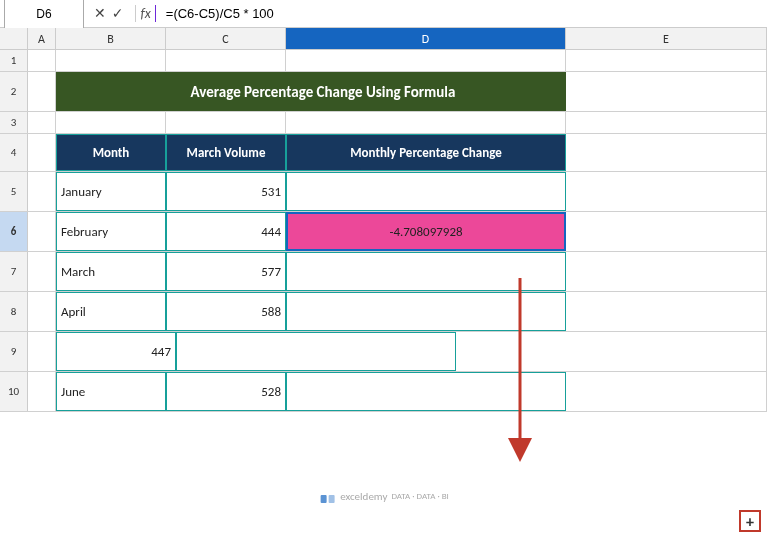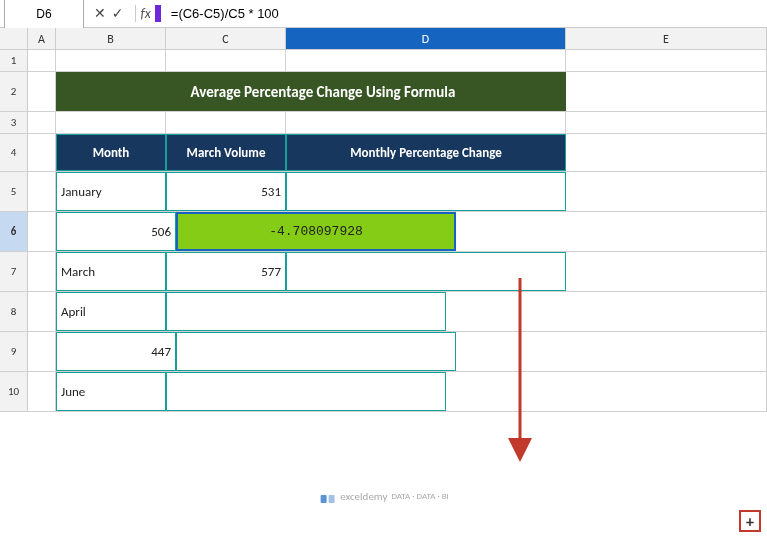--- a/index.html
+++ b/index.html
@@ -42,21 +42,21 @@
     .formula-icon {
       cursor: pointer;
       color: #444;
     }
     .fx-label {
       color: #555;
       font-style: italic;
       font-size: 14px;
       padding: 0 4px;
       border-left: 1px solid #ccc;
-      border-right: 6px solid #6d28d9;
+      border-right: 1px solid #6d28d9;
       margin: 0 2px;
     }
     .formula-input {
       flex: 1;
       border: none;
       outline: none;
       font-size: 13px;
       padding: 2px 4px;
     }
 
@@ -195,24 +195,23 @@
       justify-content: center;
       font-size: 16px;
       font-weight: bold;
       color: #333;
       cursor: pointer;
       background: #fff;
     }
 
     
     .d6-selected {
-      background: #84cc16;
+      background: #ec4899;
       outline: 2px solid #1565c0;
       outline-offset: -2px;
-      font-family: Liberation Mono, monospace;
     }
   </style>
 </head>
 <body>
 
 <div class="formula-bar">
   <input class="name-box" value="D6" readonly="" style="">
   <div class="formula-icons">
     <span class="formula-icon">✕</span>
     <span class="formula-icon">✓</span>
@@ -271,54 +270,57 @@
     <div class="cell cell-a"></div>
     <div class="cell cell-b left data-cell">January</div>
     <div class="cell cell-c right data-cell">531</div>
     <div class="cell cell-d data-cell"></div>
     <div class="cell cell-e"></div>
   </div>
 
   <div class="grid-row" style="height:40px;">
     <div class="row-num highlighted">6</div>
     <div class="cell cell-a"></div>
-    <div class="cell cell-c right data-cell">506</div>
+    <div class="cell cell-b left data-cell">February</div>
+    <div class="cell cell-c right data-cell">444</div>
     <div class="cell cell-d d6-selected data-cell">-4.708097928</div>
     <div class="cell cell-e"></div>
   </div>
 
   <div class="grid-row" style="height:40px;">
     <div class="row-num">7</div>
     <div class="cell cell-a"></div>
     <div class="cell cell-b left data-cell">March</div>
     <div class="cell cell-c right data-cell">577</div>
     <div class="cell cell-d data-cell"></div>
     <div class="cell cell-e"></div>
   </div>
 
   <div class="grid-row" style="height:40px;">
     <div class="row-num">8</div>
     <div class="cell cell-a"></div>
     <div class="cell cell-b left data-cell">April</div>
+    <div class="cell cell-c right data-cell">588</div>
     <div class="cell cell-d data-cell"></div>
     <div class="cell cell-e"></div>
   </div>
 
   <div class="grid-row" style="height:40px;">
     <div class="row-num">9</div>
     <div class="cell cell-a"></div>
     <div class="cell cell-c right data-cell">447</div>
     <div class="cell cell-d data-cell"></div>
     <div class="cell cell-e"></div>
   </div>
 
   <div class="grid-row" style="height:40px;">
     <div class="row-num">10</div>
     <div class="cell cell-a"></div>
     <div class="cell cell-b left data-cell">June</div>
+    <div class="cell cell-c right data-cell">528</div>
     <div class="cell cell-d data-cell"></div>
     <div class="cell cell-e"></div>
   </div>
 
 </div>
 
 <svg style="position:absolute; top:0; left:0; width:767px; height:536px; pointer-events:none;">
 
   <defs>
     <marker id="arrowhead" markerWidth="8" markerHeight="8" refX="4" refY="4" orient="auto">

